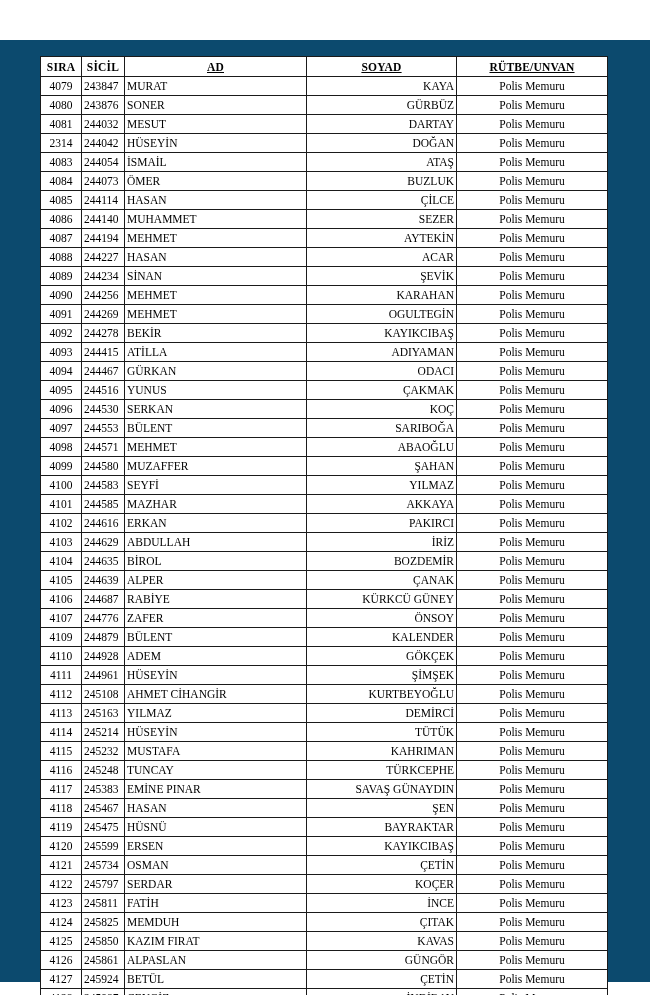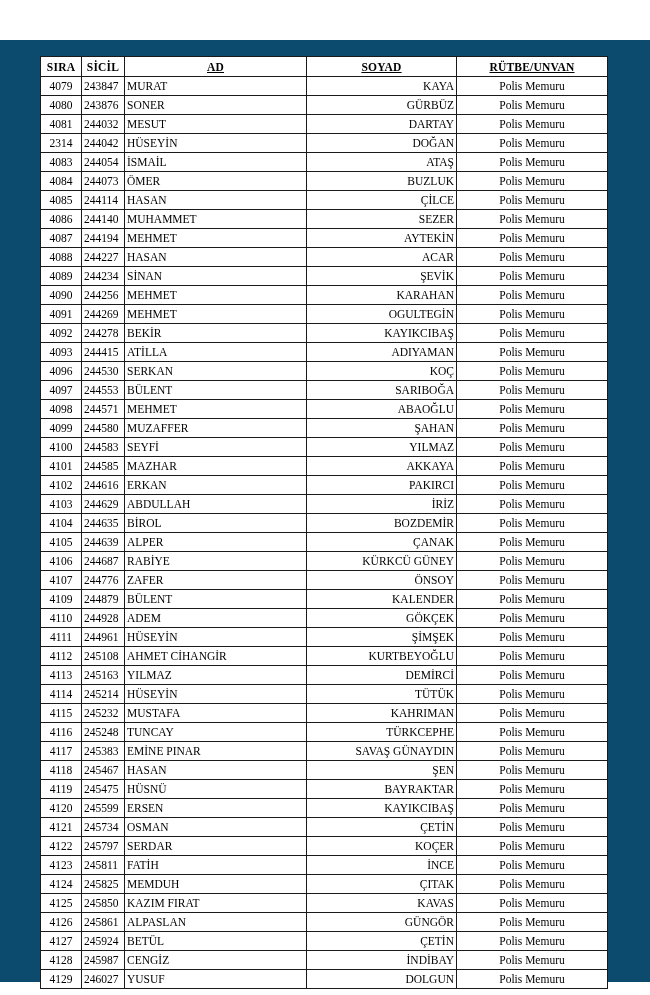--- a/index.html
+++ b/index.html
@@ -221,20 +221,34 @@
             <td class="cell-rutbe">Polis Memuru</td>
           </tr>
           <tr>
             <td class="cell-sira">4093</td>
             <td class="cell-sicil">244415</td>
             <td class="cell-ad">ATİLLA</td>
             <td class="cell-soyad">ADIYAMAN</td>
             <td class="cell-rutbe">Polis Memuru</td>
           </tr>
           <tr>
+            <td class="cell-sira">4094</td>
+            <td class="cell-sicil">244467</td>
+            <td class="cell-ad">GÜRKAN</td>
+            <td class="cell-soyad">ODACI</td>
+            <td class="cell-rutbe">Polis Memuru</td>
+          </tr>
+          <tr>
+            <td class="cell-sira">4095</td>
+            <td class="cell-sicil">244516</td>
+            <td class="cell-ad">YUNUS</td>
+            <td class="cell-soyad">ÇAKMAK</td>
+            <td class="cell-rutbe">Polis Memuru</td>
+          </tr>
+          <tr>
             <td class="cell-sira">4096</td>
             <td class="cell-sicil">244530</td>
             <td class="cell-ad">SERKAN</td>
             <td class="cell-soyad">KOÇ</td>
             <td class="cell-rutbe">Polis Memuru</td>
           </tr>
           <tr>
             <td class="cell-sira">4097</td>
             <td class="cell-sicil">244553</td>
             <td class="cell-ad">BÜLENT</td>

